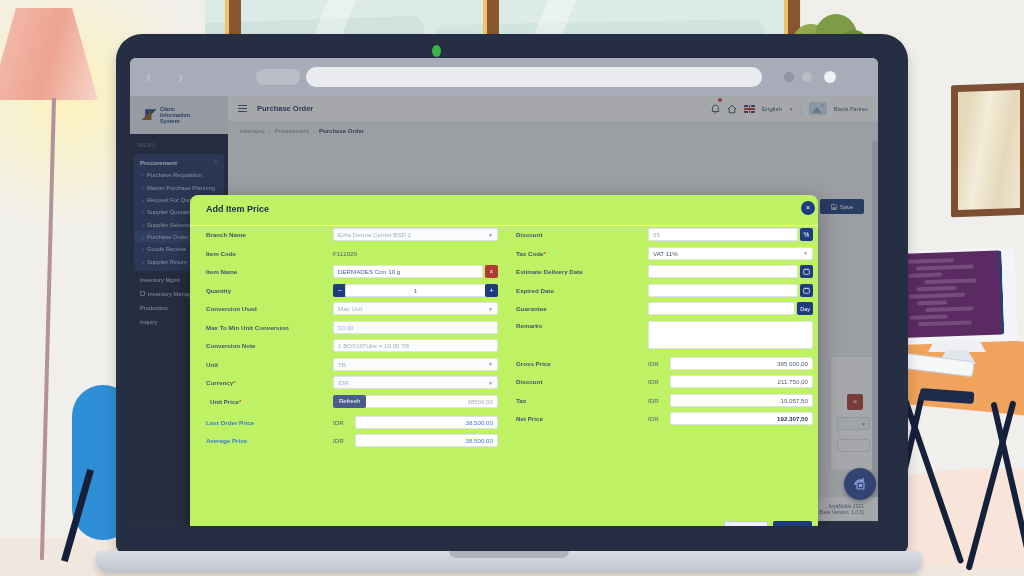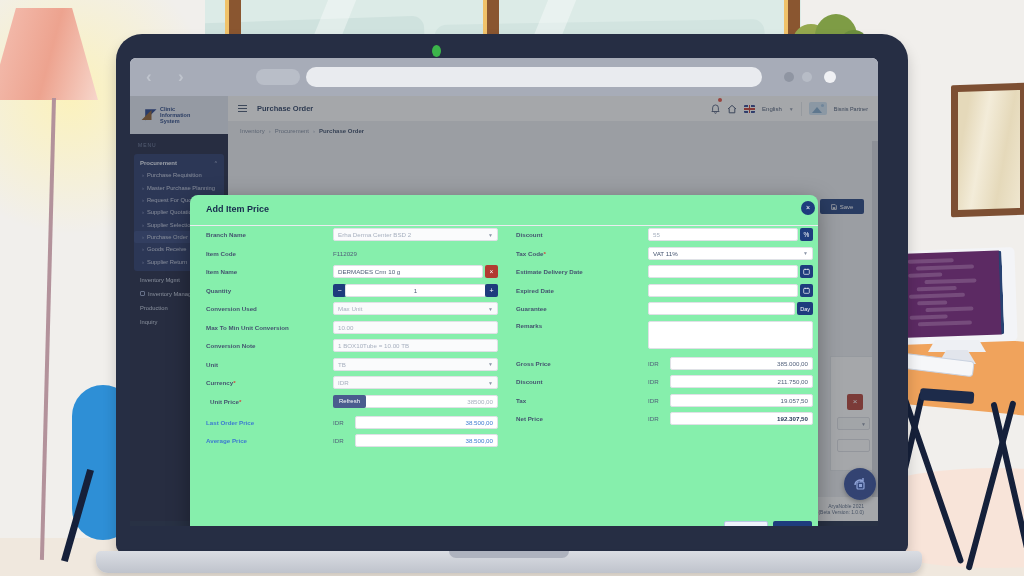--- a/index.html
+++ b/index.html
@@ -117,21 +117,21 @@
   .foot-ico { width:9px; height:9px; background:#1e3c7d; border-radius:1.5px; position:relative; }
   .foot-ico.bld::after { content:""; position:absolute; left:2px; top:2px; width:5px; height:5px;
     background:linear-gradient(to right,#fff 1.5px,transparent 1.5px) 0 0/2.5px 2.5px, linear-gradient(to bottom,#fff 1.5px,transparent 1.5px) 0 0/2.5px 2.5px; }
   .foot-ico.cal::after { content:""; position:absolute; left:1.5px; top:3px; width:6px; height:4px; background:#fff; border-radius:0.5px; }
   .foot-right { margin-left:auto; text-align:right; font-size:5px; color:#5b6b85; line-height:6.5px; padding-right:4px; }
   .app-bottom-strip { position:absolute; left:0; top:425px; width:748px; height:5px; background:#1d2846; }
 
   .overlay { position:absolute; left:0; top:0; width:748px; height:430px; background:rgba(56,60,66,0.45); z-index:10; }
 
   
-  .modal { position:absolute; left:60px; top:99px; width:628px; height:348px; background:#86efac; border-radius:8px; z-index:20; box-shadow:0 6px 22px rgba(0,0,0,.35); }
+  .modal { position:absolute; left:60px; top:99px; width:628px; height:348px; background:#bef264; border-radius:8px; z-index:20; box-shadow:0 6px 22px rgba(0,0,0,.35); }
   .modal-title { position:absolute; left:16px; top:9px; font-size:9px; font-weight:bold; color:#172b4d; }
   .modal-close { position:absolute; right:3px; top:6px; width:14px; height:14px; border-radius:50%; background:#1e3c7d; color:#fff; font-size:7px; line-height:14px; text-align:center; }
   .modal-divider { position:absolute; left:0; top:30px; width:628px; height:1px; background:#ebecf0; }
   .m-col { position:absolute; top:33px; }
   .m-col.left { left:16px; width:292px; }
   .m-col.right { left:326px; width:297px; }
   .m-row { display:flex; align-items:center; height:13px; margin-bottom:5.5px; }
   .m-label { width:127px; font-size:6.2px; font-weight:bold; color:#44546f; flex-shrink:0; }
   .m-col.right .m-label { width:132px; }
   .req { color:#d6453c; }

